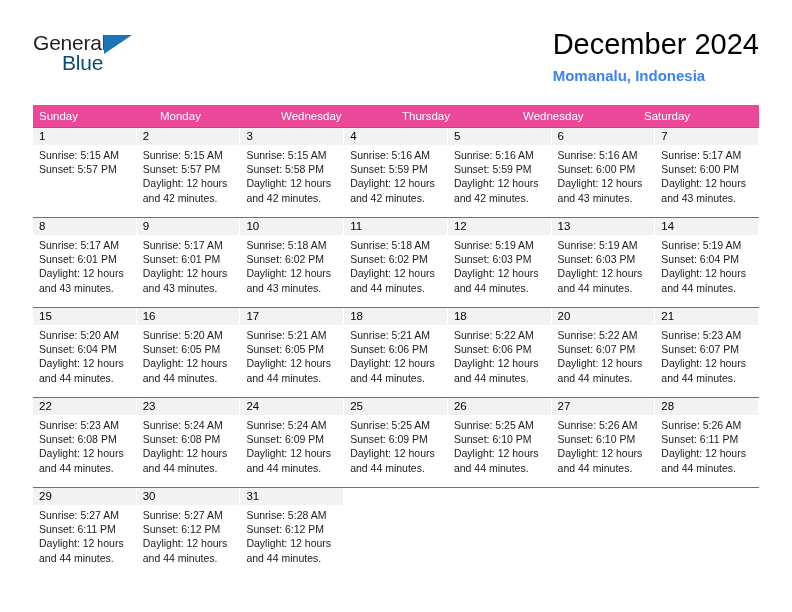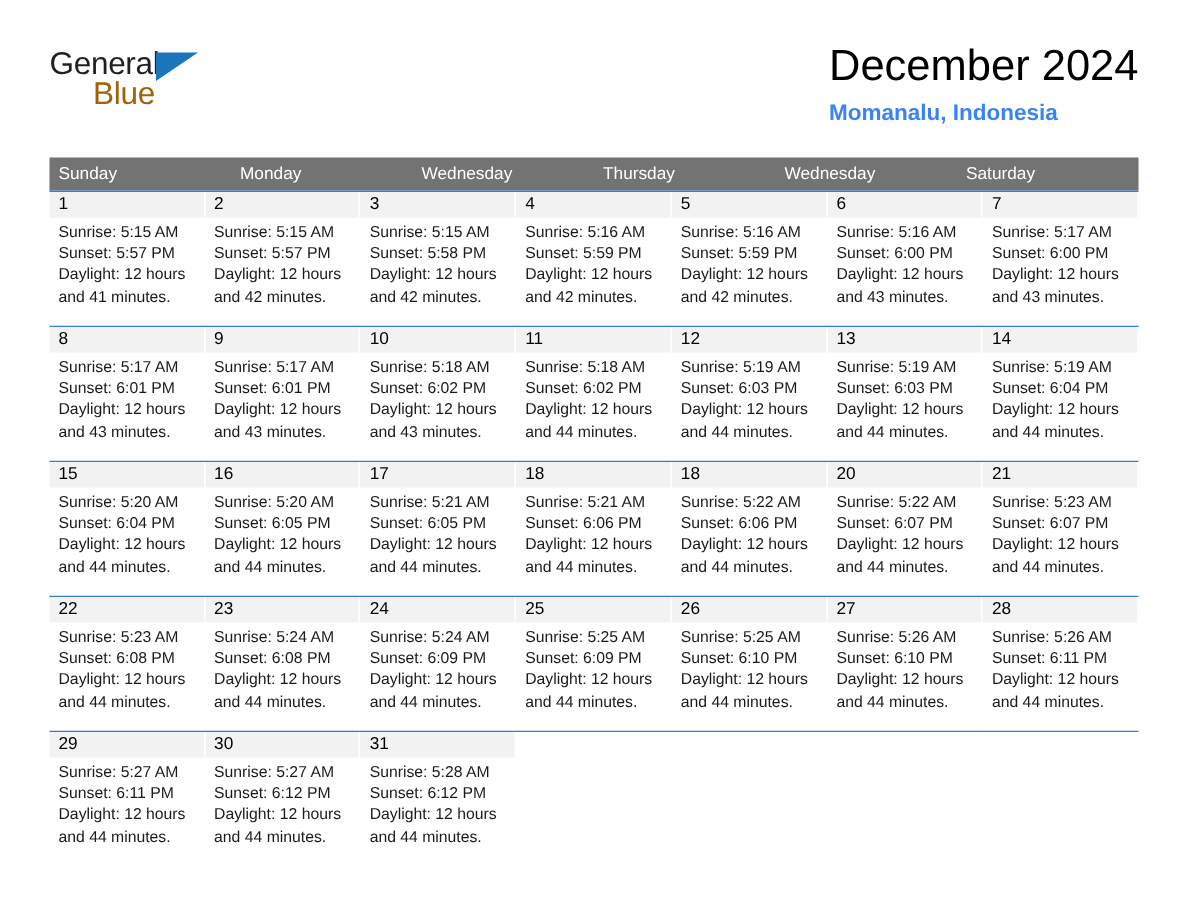--- a/index.html
+++ b/index.html
@@ -54,21 +54,21 @@
     height: 0;
     border-left: 28px solid #1b75bb;
     border-bottom: 19px solid transparent;
   }
   .logo-blue {
     position: absolute;
     left: 29px;
     top: 20px;
     font-size: 21px;
     letter-spacing: -0.2px;
-    color: #a16207;
+    color: #0c4a6e;
     line-height: 22px;
   }
   .title-block {
     position: absolute;
     right: 0;
     top: 0;
   }
   .cal-title {
     font-size: 29px;
     font-weight: normal;
@@ -88,21 +88,21 @@
   
   .calendar {
     position: absolute;
     left: 33px;
     top: 105px;
     width: 726px;
   }
   .weekdays {
     display: flex;
     width: 100%;
-    background: #737373;
+    background: #ec4899;
   }
   .weekday {
     flex: 1 1 0;
     box-sizing: border-box;
     padding: 4px 0 4px 6px;
     color: #ffffff;
     font-size: 11.5px;
     line-height: 14px;
     white-space: nowrap;
   }
@@ -179,21 +179,20 @@
       <div class="weekday">Wednesday</div>
       <div class="weekday">Saturday</div>
     </div>
 
     <div class="week">
       <div class="day">
         <div class="day-number-band">1</div>
         <div class="day-info">
           <div>Sunrise: 5:15 AM</div>
           <div>Sunset: 5:57 PM</div>
-          <div class="daylight">Daylight: 12 hours and 41 minutes.</div>
         </div>
       </div>
       <div class="day">
         <div class="day-number-band">2</div>
         <div class="day-info">
           <div>Sunrise: 5:15 AM</div>
           <div>Sunset: 5:57 PM</div>
           <div class="daylight">Daylight: 12 hours and 42 minutes.</div>
         </div>
       </div>

